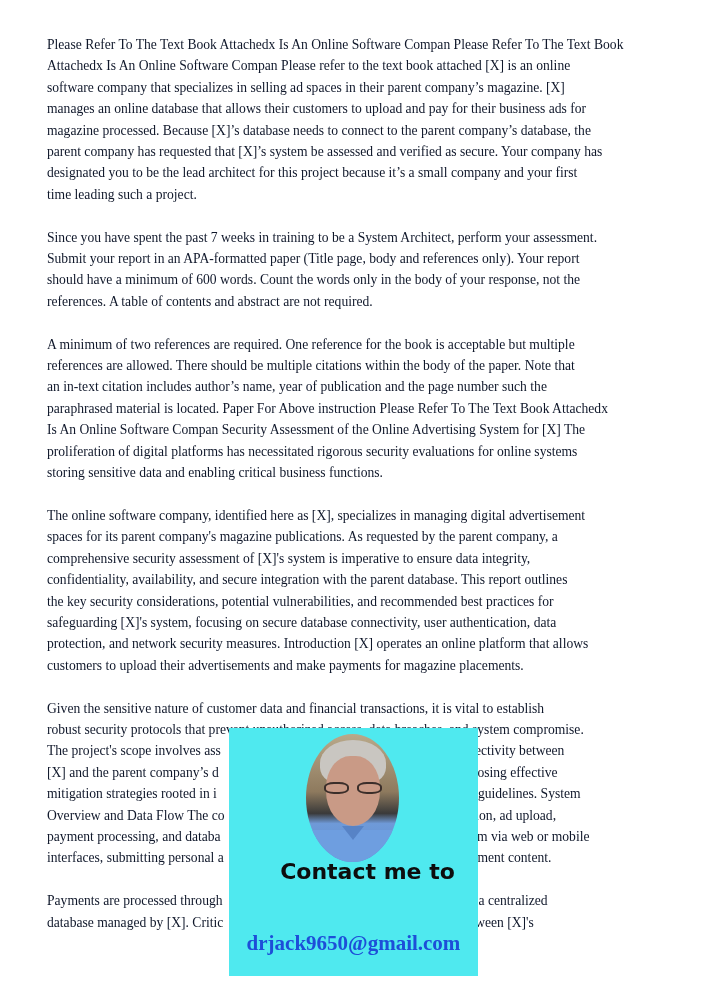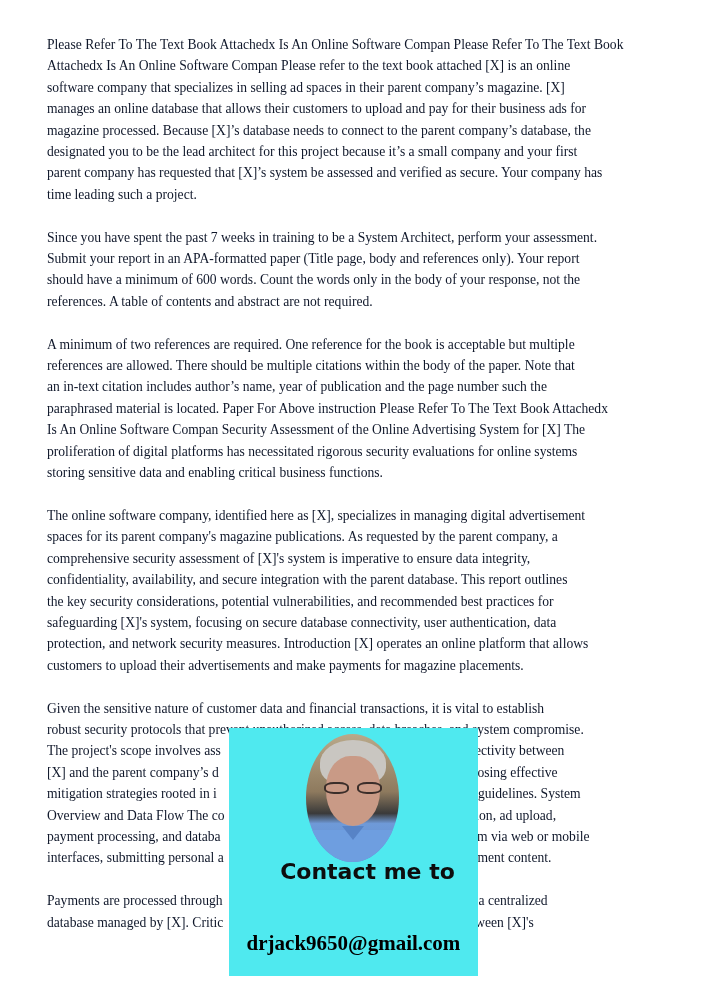--- a/index.html
+++ b/index.html
@@ -29,35 +29,35 @@
   .shirt { position: absolute; left: 0; top: 96px; width: 93px; height: 40px; background: #6e9ee0; }
   .collar { position: absolute; left: 36px; top: 92px; width: 22px; height: 14px; background: #5783c6; clip-path: polygon(0 0, 100% 0, 50% 100%); }
   .promo-heading {
     position: absolute; left: 0; top: 128px; width: 205px; text-align: center;
     font-family: "DejaVu Sans", "Liberation Sans", sans-serif; font-weight: bold;
     font-size: 22px; line-height: 31px; color: #0d0d0d; padding-left: 36px;
   }
   .promo-email {
     position: absolute; left: 0; top: 203px; width: 249px; text-align: center;
     font-family: "Liberation Serif", "DejaVu Serif", serif; font-weight: bold;
-    font-size: 21px; color: #000000;
+    font-size: 21px; color: #1d4ed8;
   }
 </style>
 </head>
 <body>
 
 <div class="page">
   <p class="para">
     <span class="line">Please Refer To The Text Book Attachedx Is An Online Software Compan Please Refer To The Text Book</span>
     <span class="line">Attachedx Is An Online Software Compan Please refer to the text book attached [X] is an online</span>
     <span class="line">software company that specializes in selling ad spaces in their parent company’s magazine. [X]</span>
     <span class="line">manages an online database that allows their customers to upload and pay for their business ads for</span>
     <span class="line">magazine processed. Because [X]’s database needs to connect to the parent company’s database, the</span>
+    <span class="line">parent company has requested that [X]’s system be assessed and verified as secure. Your company has</span>
     <span class="line">designated you to be the lead architect for this project because it’s a small company and your first</span>
-    <span class="line">parent company has requested that [X]’s system be assessed and verified as secure. Your company has</span>
     <span class="line">time leading such a project.</span>
   </p>
   <p class="para">
     <span class="line">Since you have spent the past 7 weeks in training to be a System Architect, perform your assessment.</span>
     <span class="line">Submit your report in an APA-formatted paper (Title page, body and references only). Your report</span>
     <span class="line">should have a minimum of 600 words. Count the words only in the body of your response, not the</span>
     <span class="line">references. A table of contents and abstract are not required.</span>
   </p>
   <p class="para">
     <span class="line">A minimum of two references are required. One reference for the book is acceptable but multiple</span>

